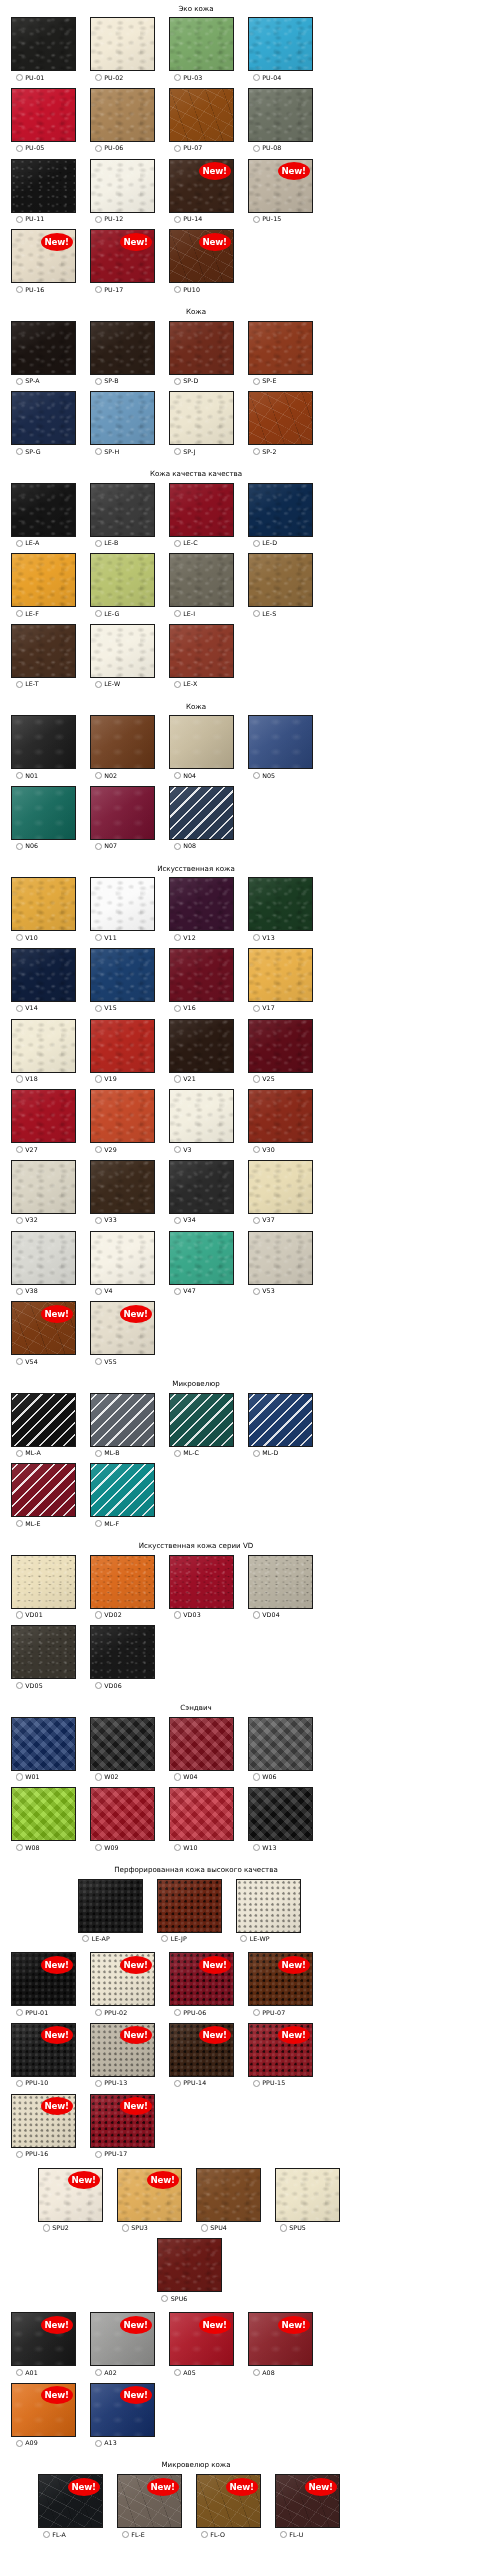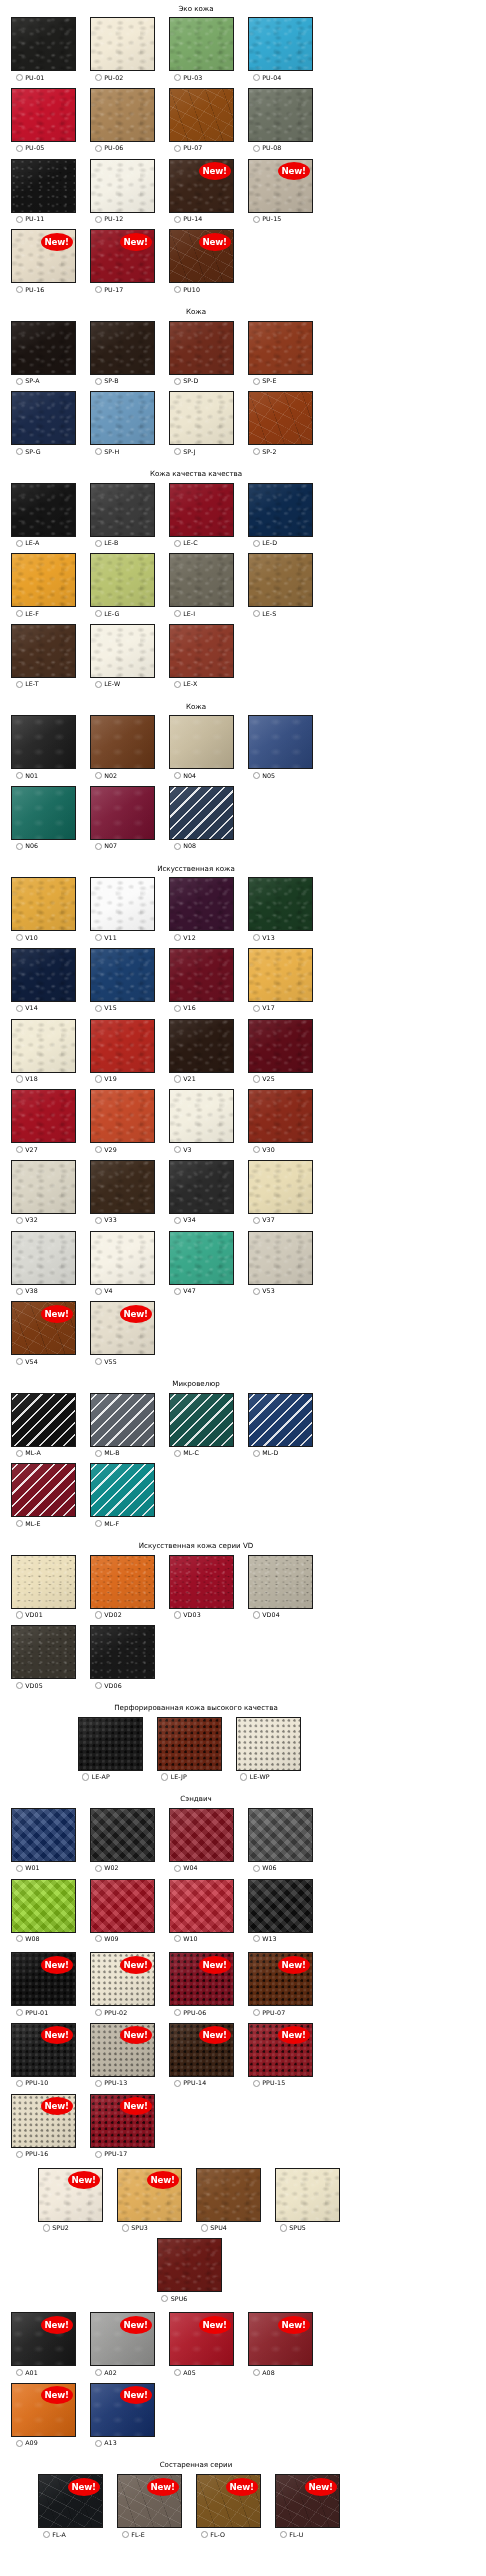--- a/index.html
+++ b/index.html
@@ -1027,20 +1027,105 @@
             <div class="grain"></div>
             <div class="gloss"></div>
           </div>
           <label class="swatch-label">
             <span class="radio"></span>
             <span class="code-text">VD06</span>
           </label>
         </div>
       </div>
     </div>
+    <div class="section">
+      <div class="section-title">Сэндвич</div>
+      <div class="swatch-grid">
+        <div class="swatch-cell">
+          <div class="swatch-box tex-quilt" style="background: rgb(20, 48, 106);">
+            <div class="grain"></div>
+            <div class="gloss"></div>
+          </div>
+          <label class="swatch-label">
+            <span class="radio"></span>
+            <span class="code-text">W01</span>
+          </label>
+        </div>
+        <div class="swatch-cell">
+          <div class="swatch-box tex-quilt" style="background: rgb(29, 29, 29);">
+            <div class="grain"></div>
+            <div class="gloss"></div>
+          </div>
+          <label class="swatch-label">
+            <span class="radio"></span>
+            <span class="code-text">W02</span>
+          </label>
+        </div>
+        <div class="swatch-cell">
+          <div class="swatch-box tex-quilt" style="background: rgb(142, 18, 32);">
+            <div class="grain"></div>
+            <div class="gloss"></div>
+          </div>
+          <label class="swatch-label">
+            <span class="radio"></span>
+            <span class="code-text">W04</span>
+          </label>
+        </div>
+        <div class="swatch-cell">
+          <div class="swatch-box tex-quilt" style="background: rgb(74, 74, 74);">
+            <div class="grain"></div>
+            <div class="gloss"></div>
+          </div>
+          <label class="swatch-label">
+            <span class="radio"></span>
+            <span class="code-text">W06</span>
+          </label>
+        </div>
+        <div class="swatch-cell">
+          <div class="swatch-box tex-quilt" style="background: rgb(142, 209, 28);">
+            <div class="grain"></div>
+            <div class="gloss"></div>
+          </div>
+          <label class="swatch-label">
+            <span class="radio"></span>
+            <span class="code-text">W08</span>
+          </label>
+        </div>
+        <div class="swatch-cell">
+          <div class="swatch-box tex-quilt" style="background: rgb(176, 18, 34);">
+            <div class="grain"></div>
+            <div class="gloss"></div>
+          </div>
+          <label class="swatch-label">
+            <span class="radio"></span>
+            <span class="code-text">W09</span>
+          </label>
+        </div>
+        <div class="swatch-cell">
+          <div class="swatch-box tex-quilt" style="background: rgb(194, 32, 48);">
+            <div class="grain"></div>
+            <div class="gloss"></div>
+          </div>
+          <label class="swatch-label">
+            <span class="radio"></span>
+            <span class="code-text">W10</span>
+          </label>
+        </div>
+        <div class="swatch-cell">
+          <div class="swatch-box tex-quilt" style="background: rgb(16, 16, 16);">
+            <div class="grain"></div>
+            <div class="gloss"></div>
+          </div>
+          <label class="swatch-label">
+            <span class="radio"></span>
+            <span class="code-text">W13</span>
+          </label>
+        </div>
+      </div>
+    </div>
     <div class="section narrow">
       <div class="section-title">Перфорированная кожа высокого качества</div>
       <div class="swatch-grid centered">
         <div class="swatch-cell">
           <div class="swatch-box tex-dots" style="background: rgb(26, 26, 26);">
             <div class="grain"></div>
             <div class="gloss"></div>
           </div>
           <label class="swatch-label">
             <span class="radio"></span>
@@ -1058,105 +1143,20 @@
           </label>
         </div>
         <div class="swatch-cell">
           <div class="swatch-box tex-dots-light" style="background: rgb(236, 230, 214);">
             <div class="grain"></div>
             <div class="gloss"></div>
           </div>
           <label class="swatch-label">
             <span class="radio"></span>
             <span class="code-text">LE-WP</span>
-          </label>
-        </div>
-      </div>
-    </div>
-    <div class="section">
-      <div class="section-title">Сэндвич</div>
-      <div class="swatch-grid">
-        <div class="swatch-cell">
-          <div class="swatch-box tex-quilt" style="background: rgb(20, 48, 106);">
-            <div class="grain"></div>
-            <div class="gloss"></div>
-          </div>
-          <label class="swatch-label">
-            <span class="radio"></span>
-            <span class="code-text">W01</span>
-          </label>
-        </div>
-        <div class="swatch-cell">
-          <div class="swatch-box tex-quilt" style="background: rgb(29, 29, 29);">
-            <div class="grain"></div>
-            <div class="gloss"></div>
-          </div>
-          <label class="swatch-label">
-            <span class="radio"></span>
-            <span class="code-text">W02</span>
-          </label>
-        </div>
-        <div class="swatch-cell">
-          <div class="swatch-box tex-quilt" style="background: rgb(142, 18, 32);">
-            <div class="grain"></div>
-            <div class="gloss"></div>
-          </div>
-          <label class="swatch-label">
-            <span class="radio"></span>
-            <span class="code-text">W04</span>
-          </label>
-        </div>
-        <div class="swatch-cell">
-          <div class="swatch-box tex-quilt" style="background: rgb(74, 74, 74);">
-            <div class="grain"></div>
-            <div class="gloss"></div>
-          </div>
-          <label class="swatch-label">
-            <span class="radio"></span>
-            <span class="code-text">W06</span>
-          </label>
-        </div>
-        <div class="swatch-cell">
-          <div class="swatch-box tex-quilt" style="background: rgb(142, 209, 28);">
-            <div class="grain"></div>
-            <div class="gloss"></div>
-          </div>
-          <label class="swatch-label">
-            <span class="radio"></span>
-            <span class="code-text">W08</span>
-          </label>
-        </div>
-        <div class="swatch-cell">
-          <div class="swatch-box tex-quilt" style="background: rgb(176, 18, 34);">
-            <div class="grain"></div>
-            <div class="gloss"></div>
-          </div>
-          <label class="swatch-label">
-            <span class="radio"></span>
-            <span class="code-text">W09</span>
-          </label>
-        </div>
-        <div class="swatch-cell">
-          <div class="swatch-box tex-quilt" style="background: rgb(194, 32, 48);">
-            <div class="grain"></div>
-            <div class="gloss"></div>
-          </div>
-          <label class="swatch-label">
-            <span class="radio"></span>
-            <span class="code-text">W10</span>
-          </label>
-        </div>
-        <div class="swatch-cell">
-          <div class="swatch-box tex-quilt" style="background: rgb(16, 16, 16);">
-            <div class="grain"></div>
-            <div class="gloss"></div>
-          </div>
-          <label class="swatch-label">
-            <span class="radio"></span>
-            <span class="code-text">W13</span>
           </label>
         </div>
       </div>
     </div>
     <div class="section">
       <div class="swatch-grid">
         <div class="swatch-cell">
           <div class="swatch-box tex-dots" style="background: rgb(18, 18, 18);">
             <div class="grain"></div>
             <div class="gloss"></div>
@@ -1388,21 +1388,21 @@
             <div class="badge-new">New!</div>
           </div>
           <label class="swatch-label">
             <span class="radio"></span>
             <span class="code-text">A13</span>
           </label>
         </div>
       </div>
     </div>
     <div class="section narrow">
-      <div class="section-title">Состаренная серии</div>
+      <div class="section-title">Микровелюр кожа</div>
       <div class="swatch-grid centered">
         <div class="swatch-cell">
           <div class="swatch-box tex-crack" style="background: rgb(22, 25, 28);">
             <div class="grain"></div>
             <div class="gloss"></div>
             <div class="badge-new">New!</div>
           </div>
           <label class="swatch-label">
             <span class="radio"></span>
             <span class="code-text">FL-A</span>

